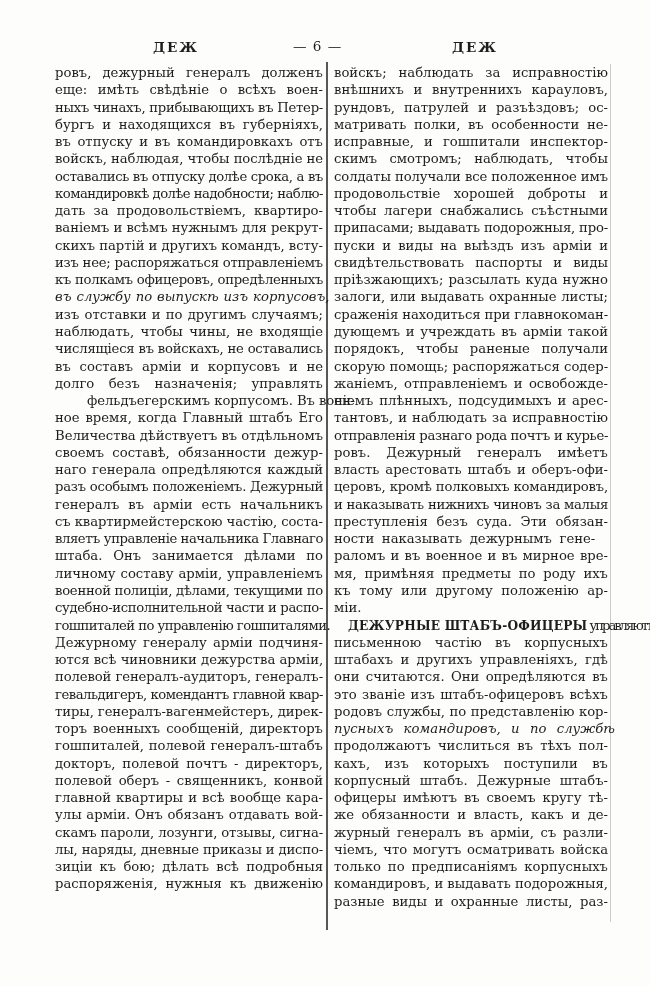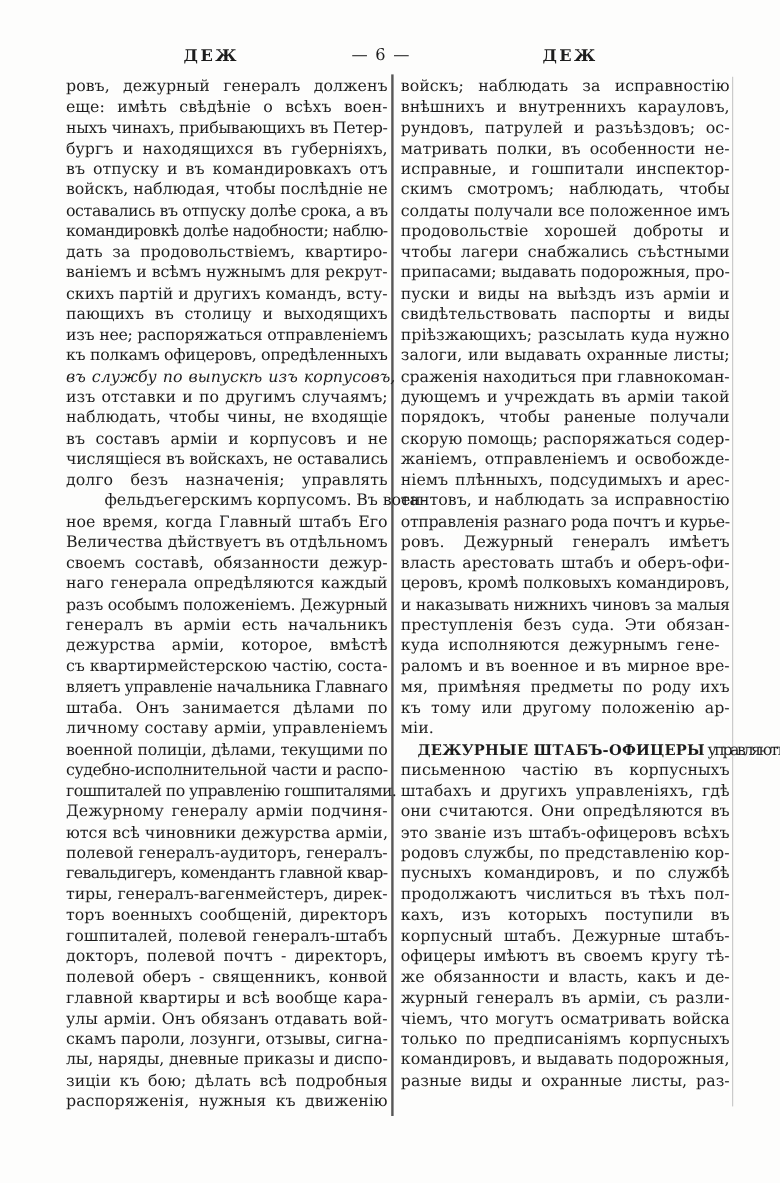--- a/index.html
+++ b/index.html
@@ -69,37 +69,35 @@
       <div class="line"><span class="inner" style="word-spacing: 6.13px;">еще: имѣть свѣдѣніе о всѣхъ воен-</span></div>
       <div class="line"><span class="inner" style="letter-spacing: -0.265px;">ныхъ чинахъ, прибывающихъ въ Петер-</span></div>
       <div class="line"><span class="inner" style="word-spacing: 3.58px;">бургъ и находящихся въ губерніяхъ,</span></div>
       <div class="line"><span class="inner" style="word-spacing: 2.42px;">въ отпуску и въ командировкахъ отъ</span></div>
       <div class="line"><span class="inner" style="letter-spacing: -0.068px;">войскъ, наблюдая, чтобы послѣдніе не</span></div>
       <div class="line"><span class="inner" style="letter-spacing: -0.348px;">оставались въ отпуску долѣе срока, а въ</span></div>
       <div class="line"><span class="inner" style="letter-spacing: -0.513px;">командировкѣ долѣе надобности; наблю-</span></div>
       <div class="line"><span class="inner" style="word-spacing: 3.96px;">дать за продовольствіемъ, квартиро-</span></div>
       <div class="line"><span class="inner" style="letter-spacing: -0.051px;">ваніемъ и всѣмъ нужнымъ для рекрут-</span></div>
       <div class="line"><span class="inner" style="letter-spacing: -0.037px;">скихъ партій и другихъ командъ, всту-</span></div>
-      <div class="line"><span class="inner" style="word-spacing: 4.74px;">пающихъ въ столицу и выходящихъ</span></div>
       <div class="line"><span class="inner" style="letter-spacing: -0.237px;">изъ нее; распоряжаться отправленіемъ</span></div>
       <div class="line"><span class="inner" style="letter-spacing: -0.284px;">къ полкамъ офицеровъ, опредѣленныхъ</span></div>
       <div class="line"><span class="inner" style="word-spacing: 0.84px; font-style: italic;">въ службу по выпускѣ изъ корпусовъ,</span></div>
       <div class="line"><span class="inner" style="word-spacing: 0.94px;">изъ отставки и по другимъ случаямъ;</span></div>
       <div class="line"><span class="inner" style="word-spacing: 2.16px;">наблюдать, чтобы чины, не входящіе</span></div>
+      <div class="line"><span class="inner" style="letter-spacing: -0.214px;">числящіеся въ войскахъ, не оставались</span></div>
       <div class="line"><span class="inner" style="word-spacing: 4.55px;">въ составъ арміи и корпусовъ и не</span></div>
-      <div class="line"><span class="inner" style="letter-spacing: -0.214px;">числящіеся въ войскахъ, не оставались</span></div>
       <div class="line"><span class="inner" style="word-spacing: 10.19px;">долго безъ назначенія; управлять</span></div>
       <div class="line"><span class="inner" style="letter-spacing: -0.075px; margin-left: 32px;">фельдъегерскимъ корпусомъ. Въ воен-</span></div>
       <div class="line"><span class="inner" style="word-spacing: 1.66px;">ное время, когда Главный штабъ Его</span></div>
       <div class="line"><span class="inner" style="letter-spacing: -0.058px;">Величества дѣйствуетъ въ отдѣльномъ</span></div>
       <div class="line"><span class="inner" style="word-spacing: 3.94px;">своемъ составѣ, обязанности дежур-</span></div>
       <div class="line"><span class="inner" style="word-spacing: 1.4px;">наго генерала опредѣляются каждый</span></div>
       <div class="line"><span class="inner" style="letter-spacing: -0.247px;">разъ особымъ положеніемъ. Дежурный</span></div>
       <div class="line"><span class="inner" style="word-spacing: 4.7px;">генералъ въ арміи есть начальникъ</span></div>
-      <div class="line"><span class="inner" style="word-spacing: 9.79px;">дежурства арміи, которое, вмѣстѣ</span></div>
       <div class="line"><span class="inner" style="letter-spacing: -0.088px;">съ квартирмейстерскою частію, соста-</span></div>
       <div class="line"><span class="inner" style="letter-spacing: -0.428px;">вляетъ управленіе начальника Главнаго</span></div>
       <div class="line"><span class="inner" style="word-spacing: 6.54px;">штаба. Онъ занимается дѣлами по</span></div>
       <div class="line"><span class="inner" style="word-spacing: 0.68px;">личному составу арміи, управленіемъ</span></div>
       <div class="line"><span class="inner" style="letter-spacing: -0.259px;">военной полиціи, дѣлами, текущими по</span></div>
       <div class="line"><span class="inner" style="letter-spacing: -0.366px;">судебно-исполнительной части и распо-</span></div>
       <div class="line"><span class="inner" style="letter-spacing: -0.531px;">гошпиталей по управленію гошпиталями.</span></div>
       <div class="line"><span class="inner" style="word-spacing: 2.19px;">Дежурному генералу арміи подчиня-</span></div>
       <div class="line"><span class="inner">ются всѣ чиновники дежурства арміи,</span></div>
       <div class="line"><span class="inner" style="letter-spacing: -0.109px;">полевой генералъ-аудиторъ, генералъ-</span></div>
@@ -137,32 +135,32 @@
       <div class="line"><span class="inner">скорую помощь; распоряжаться содер-</span></div>
       <div class="line"><span class="inner" style="word-spacing: 2.17px;">жаніемъ, отправленіемъ и освобожде-</span></div>
       <div class="line"><span class="inner" style="word-spacing: 1.58px;">ніемъ плѣнныхъ, подсудимыхъ и арес-</span></div>
       <div class="line"><span class="inner" style="word-spacing: 0.87px;">тантовъ, и наблюдать за исправностію</span></div>
       <div class="line"><span class="inner" style="letter-spacing: -0.343px;">отправленія разнаго рода почтъ и курье-</span></div>
       <div class="line"><span class="inner" style="word-spacing: 11.74px;">ровъ. Дежурный генералъ имѣетъ</span></div>
       <div class="line"><span class="inner" style="word-spacing: 1.55px;">власть арестовать штабъ и оберъ-офи-</span></div>
       <div class="line"><span class="inner" style="letter-spacing: -0.153px;">церовъ, кромѣ полковыхъ командировъ,</span></div>
       <div class="line"><span class="inner" style="letter-spacing: -0.264px;">и наказывать нижнихъ чиновъ за малыя</span></div>
       <div class="line"><span class="inner" style="word-spacing: 4.53px;">преступленія безъ суда. Эти обязан-</span></div>
-      <div class="line"><span class="inner" style="word-spacing: 3.46px;">куда исполняются дежурнымъ гене-</span></div>
+      <div class="line"><span class="inner" style="word-spacing: 3.46px;">ности наказывать дежурнымъ гене-</span></div>
       <div class="line"><span class="inner" style="word-spacing: 1.08px;">раломъ и въ военное и въ мирное вре-</span></div>
       <div class="line"><span class="inner" style="word-spacing: 3.6px;">мя, примѣняя предметы по роду ихъ</span></div>
       <div class="line"><span class="inner" style="word-spacing: 4.36px;">къ тому или другому положенію ар-</span></div>
       <div class="line"><span class="inner">міи.</span></div>
       <div class="line indent"><span class="inner" style="letter-spacing: -2.054px;"><b class="lead">ДЕЖУРНЫЕ ШТАБЪ-ОФИЦЕРЫ</b> управляютъ</span></div>
       <div class="line"><span class="inner" style="word-spacing: 9.26px;">письменною частію въ корпусныхъ</span></div>
       <div class="line"><span class="inner" style="word-spacing: 3.19px;">штабахъ и другихъ управленіяхъ, гдѣ</span></div>
       <div class="line"><span class="inner" style="word-spacing: 2.14px;">они считаются. Они опредѣляются въ</span></div>
       <div class="line"><span class="inner" style="word-spacing: 1.15px;">это званіе изъ штабъ-офицеровъ всѣхъ</span></div>
       <div class="line"><span class="inner" style="word-spacing: 0.27px;">родовъ службы, по представленію кор-</span></div>
-      <div class="line"><span class="inner" style="word-spacing: 6.18px;">пусныхъ командировъ, и по службѣ</span></div>
+      <div class="line"><span class="inner" style="word-spacing: 6.18px; font-style: italic;">пусныхъ командировъ, и по службѣ</span></div>
       <div class="line"><span class="inner" style="word-spacing: 2.94px;">продолжаютъ числиться въ тѣхъ пол-</span></div>
       <div class="line"><span class="inner" style="word-spacing: 10.2px;">кахъ, изъ которыхъ поступили въ</span></div>
       <div class="line"><span class="inner" style="word-spacing: 4.9px;">корпусный штабъ. Дежурные штабъ-</span></div>
       <div class="line"><span class="inner" style="word-spacing: 2.55px;">офицеры имѣютъ въ своемъ кругу тѣ-</span></div>
       <div class="line"><span class="inner" style="word-spacing: 3.38px;">же обязанности и власть, какъ и де-</span></div>
       <div class="line"><span class="inner" style="word-spacing: 2.36px;">журный генералъ въ арміи, съ разли-</span></div>
       <div class="line"><span class="inner" style="word-spacing: 1.44px;">чіемъ, что могутъ осматривать войска</span></div>
       <div class="line"><span class="inner" style="word-spacing: 2.69px;">только по предписаніямъ корпусныхъ</span></div>
       <div class="line"><span class="inner" style="letter-spacing: -0.015px;">командировъ, и выдавать подорожныя,</span></div>
       <div class="line"><span class="inner" style="word-spacing: 3.36px;">разные виды и охранные листы, раз-</span></div>

